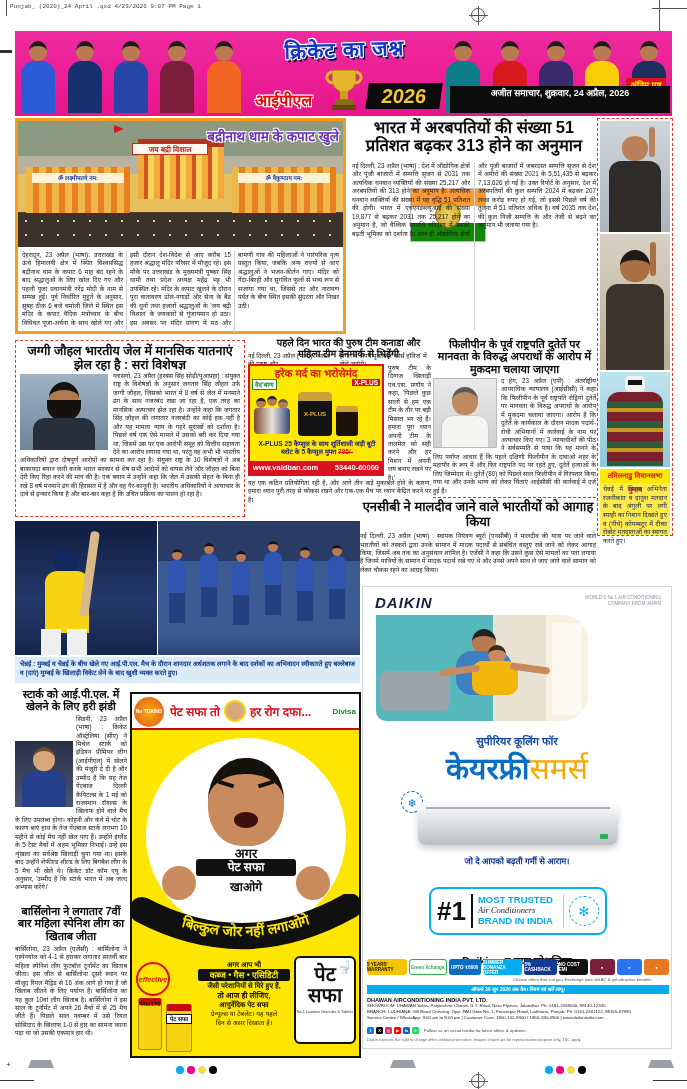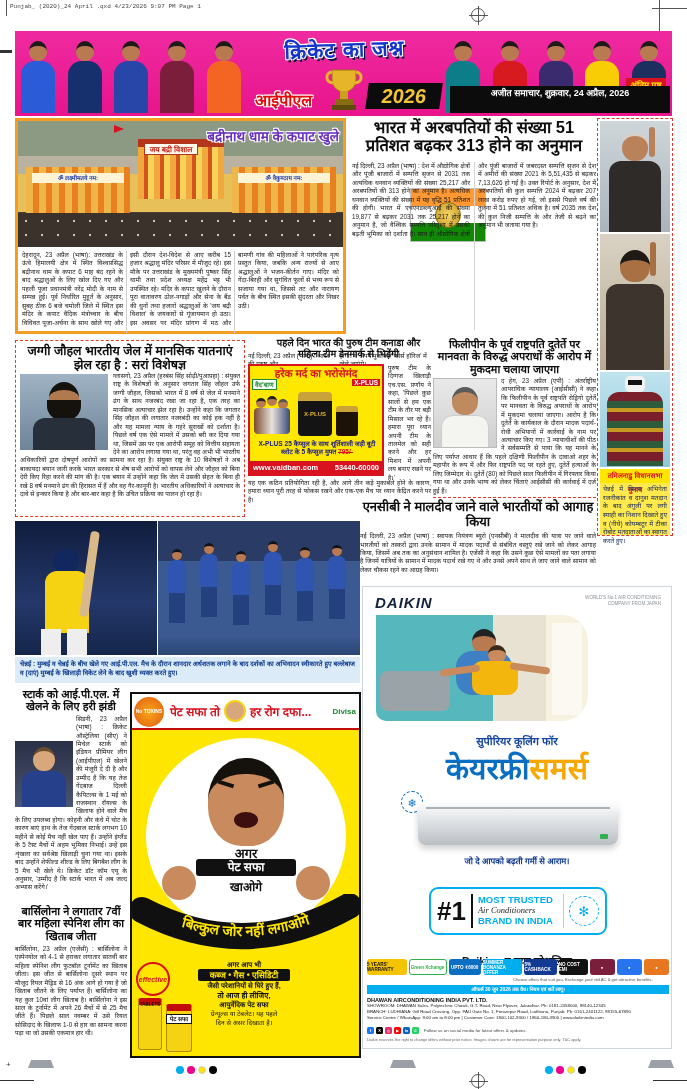--- a/index.html
+++ b/index.html
@@ -101,21 +101,21 @@
     <div class="abs c" style="right:6px;top:47px;width:40px;height:14px;background:#d9121f;color:#ffe600;font-size:8.5px;font-weight:800;line-height:14px;">अंतिम पृष्ठ</div>
     <div class="abs c" style="right:2px;bottom:3px;width:220px;height:27px;background:#0c0c0c;color:#fff;font-size:9px;font-weight:800;line-height:15px;">अजीत समाचार, शुक्रवार, 24 अप्रैल, 2026</div>
   </div>
 
   <div class="abs" style="left:15px;top:118px;width:331px;height:216px;border:3px solid #f59d20;background:#fff;">
     <div class="abs" style="left:0;top:0;width:325px;height:126px;background:linear-gradient(180deg,#8d9a83 0 28%,#b9b2a0 28% 42%,#e8c05a 42% 72%,#4a4038 72% 100%);overflow:hidden;">
       <div class="abs" style="left:120px;top:18px;width:86px;height:60px;background:repeating-linear-gradient(90deg,#f0a93c 0 6px,#d4541f 6px 10px,#f5d35a 10px 16px);border-top:8px solid #b5341c;"></div>
       <div class="abs" style="left:8px;top:46px;width:104px;height:46px;background:repeating-linear-gradient(90deg,#efb64a 0 7px,#e8801f 7px 13px);"></div>
       <div class="abs" style="left:214px;top:46px;width:104px;height:46px;background:repeating-linear-gradient(90deg,#efb64a 0 7px,#e8801f 7px 13px);"></div>
       <div class="abs" style="left:0;bottom:0;width:100%;height:34px;background:radial-gradient(circle 3px at 8px 8px,#d8c6a8 45%,transparent 48%) 0 0/16px 14px,#3a322b;"></div>
-      <div class="abs c" style="left:126px;top:22px;width:54px;height:12px;background:#fff8ec;border:1px solid #b5341c;color:#c21d12;font-size:7.5px;font-weight:800;line-height:12px;">जय बद्री विशाल</div>
+      <div class="abs c" style="left:114px;top:22px;width:76px;height:12px;background:#fff8ec;border:1px solid #b5341c;color:#c21d12;font-size:7.5px;font-weight:800;line-height:12px;">जय बद्री विशाल</div>
       <div class="abs c" style="left:14px;top:52px;width:92px;height:10px;background:#fff3d6;color:#1c3fae;font-size:6px;font-weight:700;line-height:10px;">ॐ लक्ष्मीमतये नम:</div>
       <div class="abs c" style="left:220px;top:52px;width:92px;height:10px;background:#fff3d6;color:#1c3fae;font-size:6px;font-weight:700;line-height:10px;">ॐ वैकुण्ठाय नम:</div>
       <div class="abs" style="right:4px;top:6px;font-size:13.5px;font-weight:900;color:#6a2fbe;text-shadow:-1px -1px 0 #fff,1px -1px 0 #fff,-1px 1px 0 #fff,1px 1px 0 #fff;">बद्रीनाथ धाम के कपाट खुले</div>
       <div class="abs" style="left:96px;top:4px;width:10px;height:8px;background:#d9121f;clip-path:polygon(0 0,100% 50%,0 100%);"></div>
     </div>
     <div class="abs body6 j" style="left:4px;top:130px;width:317px;height:82px;column-count:3;column-gap:7px;column-rule:1px solid #cfcfcf;">देहरादून, 23 अप्रैल (भाषा): उत्तराखंड के ऊंचे हिमालयी क्षेत्र में स्थित विश्वप्रसिद्ध बद्रीनाथ धाम के कपाट 6 माह बंद रहने के बाद श्रद्धालुओं के लिए खोल दिए गए और पहली पूजा प्रधानमंत्री नरेंद्र मोदी के नाम से सम्पन्न हुई। पूर्व निर्धारित मुहूर्त के अनुसार, सुबह ठीक 6 बजे चमोली जिले में स्थित इस मंदिर के कपाट वैदिक मंत्रोच्चार के बीच विधिवत पूजा-अर्चना के साथ खोले गए और इसी दौरान देश-विदेश से आए करीब 15 हजार श्रद्धालु मंदिर परिसर में मौजूद रहे। इस मौके पर उत्तराखंड के मुख्यमंत्री पुष्कर सिंह धामी तथा प्रदेश अध्यक्ष महेंद्र भट्ट भी उपस्थित रहे। मंदिर के कपाट खुलने के दौरान पूरा वातावरण ढोल-नगाड़ों और सेना के बैंड की धुनों तथा हजारों श्रद्धालुओं के 'जय बद्री विशाल' के जयकारों से गूंजायमान हो उठा। इस अवसर पर मंदिर प्रांगण में मठ और बामणी गांव की महिलाओं ने पारंपरिक नृत्य प्रस्तुत किया, जबकि अन्य राज्यों से आए श्रद्धालुओं ने भजन-कीर्तन गाए। मंदिर को गेंदा-बिरही और सुगंधित फूलों से भव्य रूप से सजाया गया था, जिससे तट और नारायण पर्वत के बीच स्थित इसकी सुंदरता और निखर उठी।</div>
   </div>
 
   <div class="abs" style="left:352px;top:118px;width:244px;height:214px;">
     <div class="hb c" style="font-size:16.5px;">भारत में अरबपतियों की संख्या 51 प्रतिशत बढ़कर 313 होने का अनुमान</div>
@@ -294,41 +294,49 @@
     </div>
     <div class="abs c" style="left:66px;top:266px;width:92px;color:#111;">
       <div style="font-size:7px;font-weight:700;">अगर आप भी</div>
       <div style="font-size:8.6px;font-weight:900;background:#111;color:#ffe600;border-radius:2px;">कब्ज • गैस • एसिडिटी</div>
       <div style="font-size:7px;font-weight:700;">जैसी परेशानियों से घिरे हुए हैं,</div>
       <div style="font-size:7.6px;font-weight:900;">तो आज ही लीजिए,</div>
       <div style="font-size:7px;font-weight:700;">आयुर्वेदिक पेट सफा</div>
       <div style="font-size:6.6px;">ग्रेन्यूल्स या टेबलेट। यह पहले</div>
       <div style="font-size:6.6px;">दिन से असर दिखाता है।</div>
     </div>
+    <div class="abs" style="left:162px;top:262px;width:62px;height:88px;background:#fff;border:2.5px solid #111;border-radius:6px;">
+      <div class="c" style="font-size:20px;font-weight:900;color:#111;line-height:1.05;margin-top:6px;">
+        <div>पेट</div>
+        <div>सफा</div>
+      </div>
+      <span class="abs" style="right:2px;top:2px;font-size:12px;">🚽</span>
+      <div class="c" style="font-size:3.8px;color:#333;margin-top:4px;">No.1 Laxative Granules &amp; Tablets</div>
+    </div>
   </div>
 
   <div class="abs" style="left:362px;top:586px;width:310px;height:463px;background:#fff;border:1px solid #cfd6dc;">
     <div class="abs" style="left:12px;top:7px;font-size:15px;font-weight:900;font-style:italic;letter-spacing:1px;color:#13233f;">DAIKIN</div>
     <div class="abs" style="right:10px;top:8px;text-align:right;color:#8a949c;font-size:4.6px;line-height:1.3;">
       <div>WORLD'S No.1 AIR CONDITIONING</div>
         <div>COMPANY FROM JAPAN</div>
     </div>
     <div class="abs" style="left:13px;top:28px;width:212px;height:106px;border-radius:0 26px 26px 10px;overflow:hidden;background:linear-gradient(90deg,#56b7bd 0 55%,#e8e2d2 55% 80%,#f7f1df 80%);">
       <i class="abs" style="left:4px;top:56px;width:70px;height:40px;border-radius:8px;background:#9aa3a8;"></i>
       <i class="abs" style="left:96px;top:14px;width:24px;height:26px;border-radius:50%;background:#b97a52;border-top:7px solid #222;"></i>
       <i class="abs" style="left:80px;top:36px;width:56px;height:44px;border-radius:16px;background:#3f7fc4;"></i>
       <i class="abs" style="left:112px;top:30px;width:18px;height:19px;border-radius:50%;background:#c98a5e;border-top:5px solid #3a2a18;"></i>
       <i class="abs" style="left:96px;top:46px;width:46px;height:34px;border-radius:10px;background:#f2b60d;"></i>
       <i class="abs" style="left:64px;top:52px;width:40px;height:7px;border-radius:4px;background:#c98a5e;transform:rotate(-8deg);"></i>
       <i class="abs" style="left:134px;top:50px;width:40px;height:7px;border-radius:4px;background:#c98a5e;transform:rotate(8deg);"></i>
       <i class="abs" style="left:176px;top:8px;width:30px;height:92px;background:rgba(255,255,255,.55);"></i>
     </div>
     <div class="c" style="position:absolute;left:0;top:146px;width:100%;font-size:11px;font-weight:900;color:#17479e;">सुपीरियर कूलिंग फॉर</div>
     <div class="c abs" style="left:0;top:160px;width:100%;font-size:30px;font-weight:900;">
-      <span style="color:#0a6fc2;">केयरफ्री</span><span style="color:#f7a800;font-weight:700;">समर्स</span>
+      <span style="color:#0a6fc2;">केयरफ्री</span><span style="color:#f7a800;font-weight:400;">समर्स</span>
     </div>
     <span class="abs c" style="left:38px;top:204px;width:22px;height:22px;border:1.4px dashed #0a6fc2;border-radius:50%;color:#0a6fc2;font-size:11px;line-height:22px;">❄</span>
     <div class="abs" style="left:55px;top:214px;width:200px;height:44px;border-radius:8px;background:linear-gradient(180deg,#ffffff,#cfd3d7 70%,#b9bec3);box-shadow:0 4px 6px rgba(0,0,0,.18);">
       <i class="abs" style="left:8px;top:6px;width:184px;height:2px;background:#aab0b5;"></i>
       <i class="abs" style="right:10px;bottom:6px;width:8px;height:5px;background:#2faf4e;border-radius:1px;"></i>
     </div>
     <div class="c abs" style="left:0;top:268px;width:100%;font-size:8.4px;font-weight:900;color:#123a93;line-height:1.5;">
         <div>जो दे आपको बढ़ती गर्मी से आराम।</div>
     </div>
     <div class="abs" style="left:66px;top:300px;width:178px;height:48px;border:2px solid #00aeef;border-radius:9px;display:flex;align-items:center;padding:3px 6px;gap:5px;">

